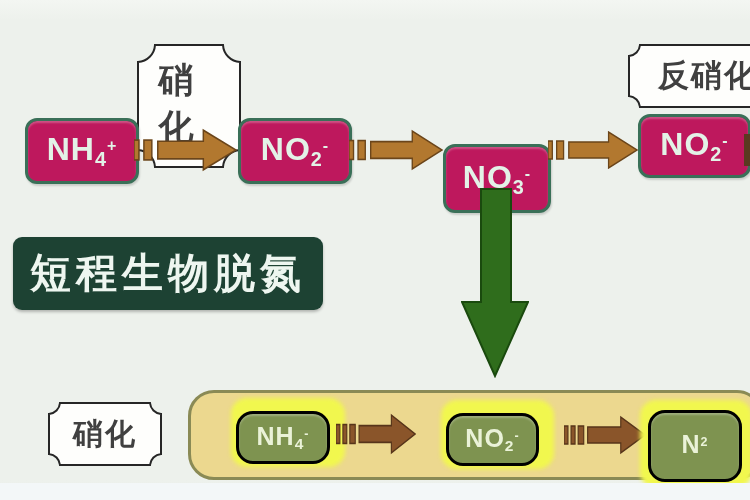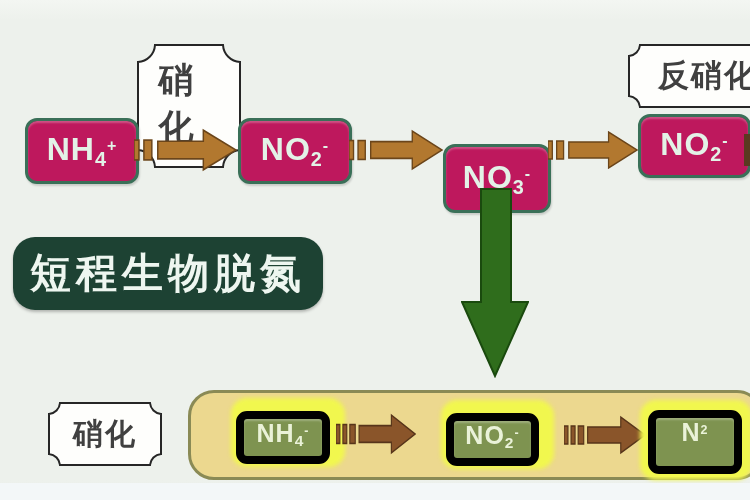--- a/index.html
+++ b/index.html
@@ -31,42 +31,42 @@
   }
   .stacked{word-break:break-all;line-height:1.35;}
   
   .sarrow{position:absolute;}
   .a-top{fill:#b2782f;stroke:#6b451a;stroke-width:1.5;}
   .a-bot{fill:#8a552a;stroke:#57351a;stroke-width:1.5;}
   .big-arrow-path{fill:#2f6d1c;stroke:#1a4a0e;stroke-width:2;}
   
   .title-banner{
     position:absolute;left:13px;top:237px;width:310px;height:73px;
-    background:#1d4233;border-radius:22px;
+    background:#1d4233;border-radius:9px;
     display:flex;align-items:center;justify-content:center;
     box-shadow:0 2px 3px rgba(0,0,0,.25);
   }
   .title-banner span{
     color:#eef6f0;font-size:41px;font-weight:bold;letter-spacing:5px;white-space:nowrap;
   }
   
   .panel{
     position:absolute;left:188px;top:390px;width:575px;height:90px;
     background:#ecd88f;border:3px solid #8a8a55;border-radius:26px;
     box-sizing:border-box;
   }
   .bwrap{position:absolute;}
   .glow{
     position:absolute;left:-5px;top:-13px;right:-15px;bottom:-3px;
     background:#f1f74e;border-radius:16px;filter:blur(2px);
   }
   .bnode{
     position:absolute;inset:0;
-    background:#7e9350;border:8px solid #000000;border-radius:11px;
-    display:flex;justify-content:center;color:#eaf2d8;
+    background:#7e9350;border:3px solid #000000;border-radius:17px;
+    display:flex;align-items:center;justify-content:center;color:#eaf2d8;
     box-shadow:inset 0 2px 2px rgba(255,255,255,.25);
   }
   .bnode .formula{font-size:25px;}
   .footer-strip{
     position:absolute;left:0;top:483px;width:750px;height:17px;
     background:#f3f7f8;
   }
   .edge-stub{
     position:absolute;left:744px;top:134px;width:6px;height:32px;
     background:#5a3a20;
@@ -159,21 +159,21 @@
     </div>
   </div>
 
   <svg class="sarrow" style="left:564px;top:415px;width:82px;height:40px;" viewBox="0 0 104 40" preserveAspectRatio="none">
     <rect class="a-bot" x="0" y="11" width="5" height="18"></rect>
     <rect class="a-bot" x="9" y="11" width="5" height="18"></rect>
     <rect class="a-bot" x="18" y="11" width="7" height="18"></rect>
     <path class="a-bot" d="M30,12 H72 V2 L103,20 L72,38 V28 H30 Z"></path>
   </svg>
 
-  <div class="bwrap" style="left:648px;top:410px;width:94px;height:64px;">
+  <div class="bwrap" style="left:648px;top:410px;width:94px;height:72px;">
     <div class="glow" style="left:-8px;top:-10px;right:-10px;bottom:-6px;"></div>
     <div class="bnode">
       <span class="formula"><span>N</span><sub></sub><sup>2</sup></span>
     </div>
   </div>
 
   <div class="footer-strip"></div>
 
 </div>
 

